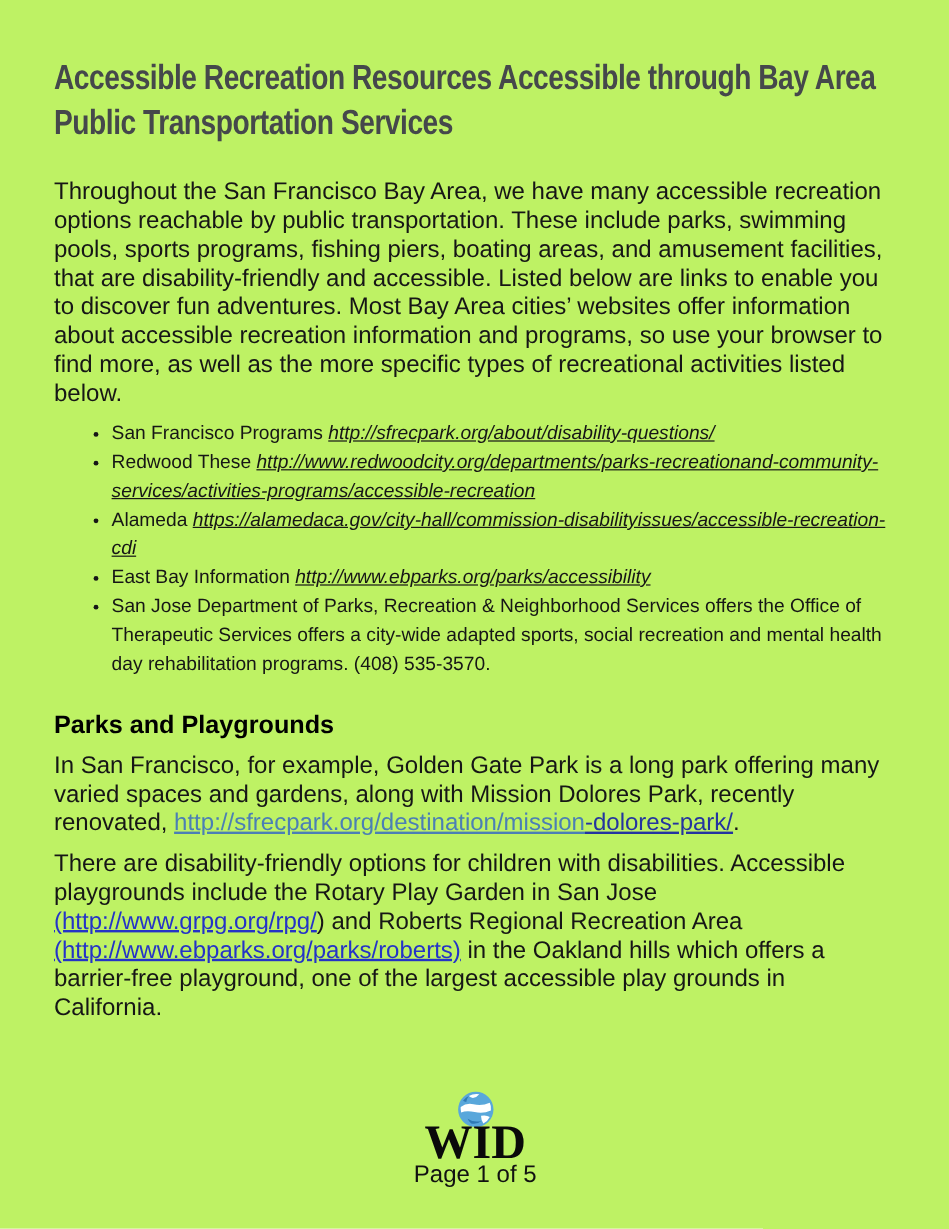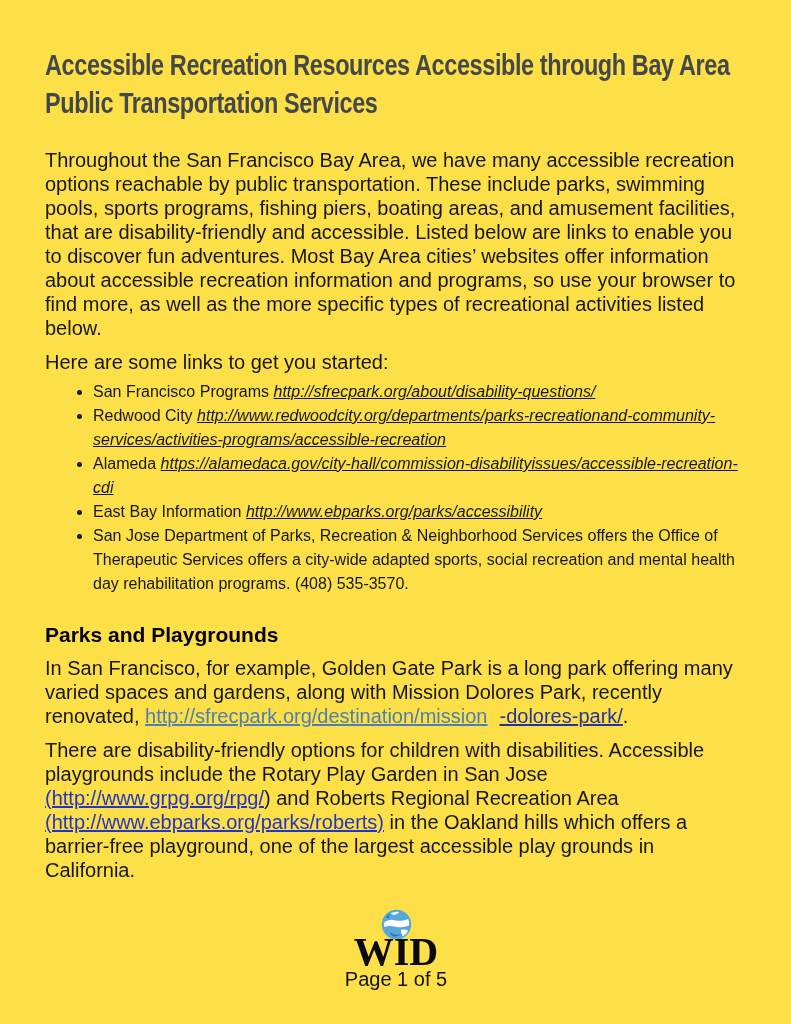--- a/index.html
+++ b/index.html
@@ -1,57 +1,56 @@
 <!DOCTYPE html>
 <html><head>
 <meta charset="utf-8">
 <style>
   html,body{margin:0;padding:0;background:#ffffff;}
   .page{
-    width:791px;height:1024px;background:#fde047;box-sizing:border-box;
+    width:791px;height:1024px;background:#bef264;box-sizing:border-box;
     padding:46px 44px 36px 45px;display:flex;flex-direction:column;overflow:hidden;
     font-family:"Liberation Sans","DejaVu Sans",sans-serif;color:#161616;
   }
   h1.title{
     margin:0 0 26px 0;font-size:29px;line-height:38px;font-weight:700;color:#45484b;
     width:866px;transform:scaleX(0.81);transform-origin:0 0;letter-spacing:-0.5px;
   }
   p.body-p{margin:0 0 10px 0;font-size:20px;line-height:24px;overflow-wrap:break-word;}
   p.links-intro{margin-bottom:6px;}
   ul.links-list{margin:0 0 10px 0;padding:0 0 0 48px;}
   ul.links-list li{font-size:16px;line-height:24px;overflow-wrap:break-word;}
   h2.section-heading{margin:16px 0 8px 0;font-size:21px;line-height:26px;font-weight:700;color:#000000;}
   a{text-decoration:underline;cursor:pointer;}
   .seg-plain{color:inherit;}
   .seg-link-dark{color:#161616;font-style:italic;}
   .seg-link-blue{color:#2433c8;margin-top:40px;}
   .seg-link-steel{color:#4b7fb5;}
-  .seg-link-navy{color:#2434a0;margin-left:12px;}
+  .seg-link-navy{color:#2434a0;}
   .footer{margin-top:auto;display:flex;flex-direction:column;align-items:center;justify-content:center;}
   .globe{width:31px;height:31px;margin-bottom:-7px;position:relative;z-index:1;}
   .wid{
     font-family:"Liberation Serif","DejaVu Serif",serif;font-weight:700;
     font-size:40px;line-height:37px;color:#0a0a0a;position:relative;z-index:2;
   }
   .page-label{font-size:20px;line-height:18px;color:#111111;}
 </style>
 </head>
 <body>
 
 <div class="page">
 
   <h1 class="title">Accessible Recreation Resources Accessible through Bay Area Public Transportation Services</h1>
 
   <p class="body-p"><span class="seg-plain">Throughout the San Francisco Bay Area, we have many accessible recreation options reachable by public transportation. These include parks, swimming pools, sports programs, fishing piers, boating areas, and amusement facilities, that are disability-friendly and accessible. Listed below are links to enable you to discover fun adventures. Most Bay Area cities’ websites offer information about accessible recreation information and programs, so use your browser to find more, as well as the more specific types of recreational activities listed below.</span></p>
 
-  <p class="body-p links-intro"><span class="seg-plain">Here are some links to get you started:</span></p>
 
   <ul class="links-list">
       <li><span class="seg-plain">San Francisco Programs </span><a class="seg-link-dark">http://sfrecpark.org/about/disability-questions/</a></li>
-      <li><span class="seg-plain">Redwood City </span><a class="seg-link-dark">http://www.redwoodcity.org/departments/parks-recreationand-community-services/activities-programs/accessible-recreation</a></li>
+      <li><span class="seg-plain">Redwood These </span><a class="seg-link-dark">http://www.redwoodcity.org/departments/parks-recreationand-community-services/activities-programs/accessible-recreation</a></li>
       <li><span class="seg-plain">Alameda </span><a class="seg-link-dark">https://alamedaca.gov/city-hall/commission-disabilityissues/accessible-recreation-cdi</a></li>
       <li><span class="seg-plain">East Bay Information </span><a class="seg-link-dark">http://www.ebparks.org/parks/accessibility</a></li>
       <li><span class="seg-plain">San Jose Department of Parks, Recreation &amp; Neighborhood Services offers the Office of Therapeutic Services offers a city-wide adapted sports, social recreation and mental health day rehabilitation programs. (408) 535-3570.</span></li>
     </ul>
 
   <h2 class="section-heading">Parks and Playgrounds</h2>
 
   <p class="body-p"><span class="seg-plain">In San Francisco, for example, Golden Gate Park is a long park offering many varied spaces and gardens, along with Mission Dolores Park, recently renovated, </span><a class="seg-link-steel">http://sfrecpark.org/destination/mission</a><a class="seg-link-navy">-dolores-park/</a><span class="seg-plain">.</span></p>
 
   <p class="body-p"><span class="seg-plain">There are disability-friendly options for children with disabilities. Accessible playgrounds include the Rotary Play Garden in San Jose </span><a class="seg-link-blue">(http://www.grpg.org/rpg/</a><span class="seg-plain">) and Roberts Regional Recreation Area</span><a class="seg-link-blue"> (http://www.ebparks.org/parks/roberts)</a><span class="seg-plain"> in the Oakland hills which offers a barrier-free playground, one of the largest accessible play grounds in California.</span></p>

